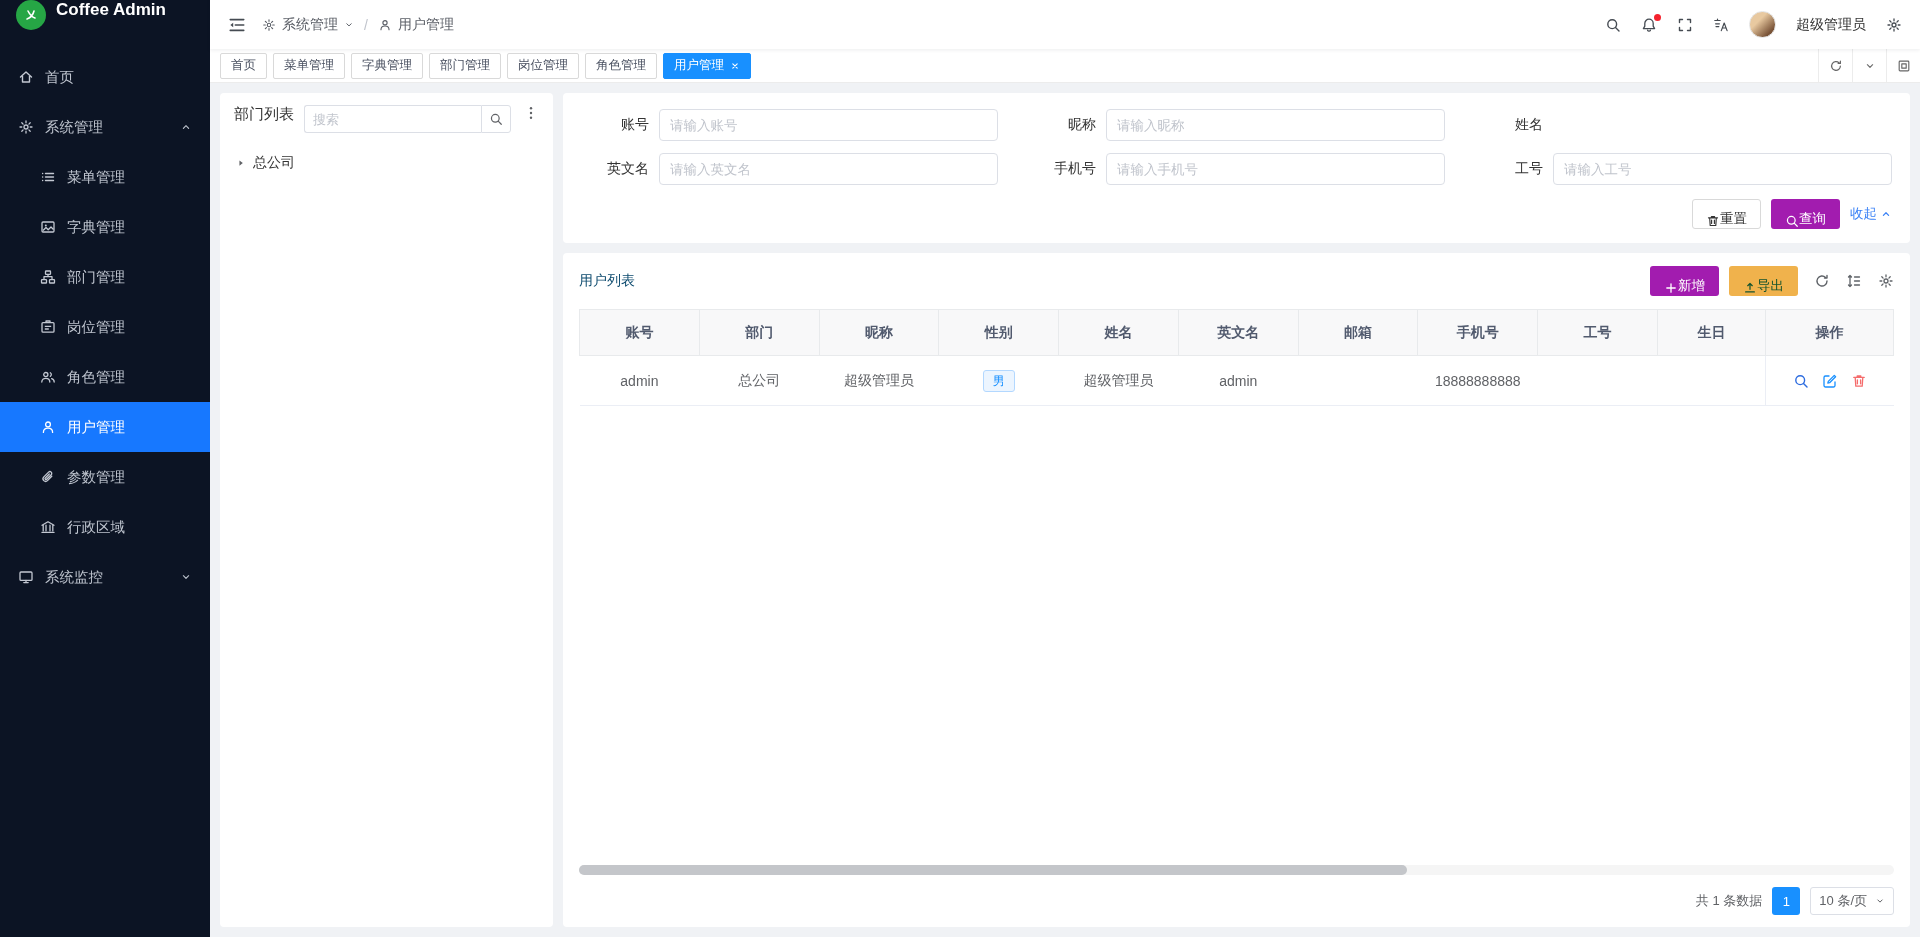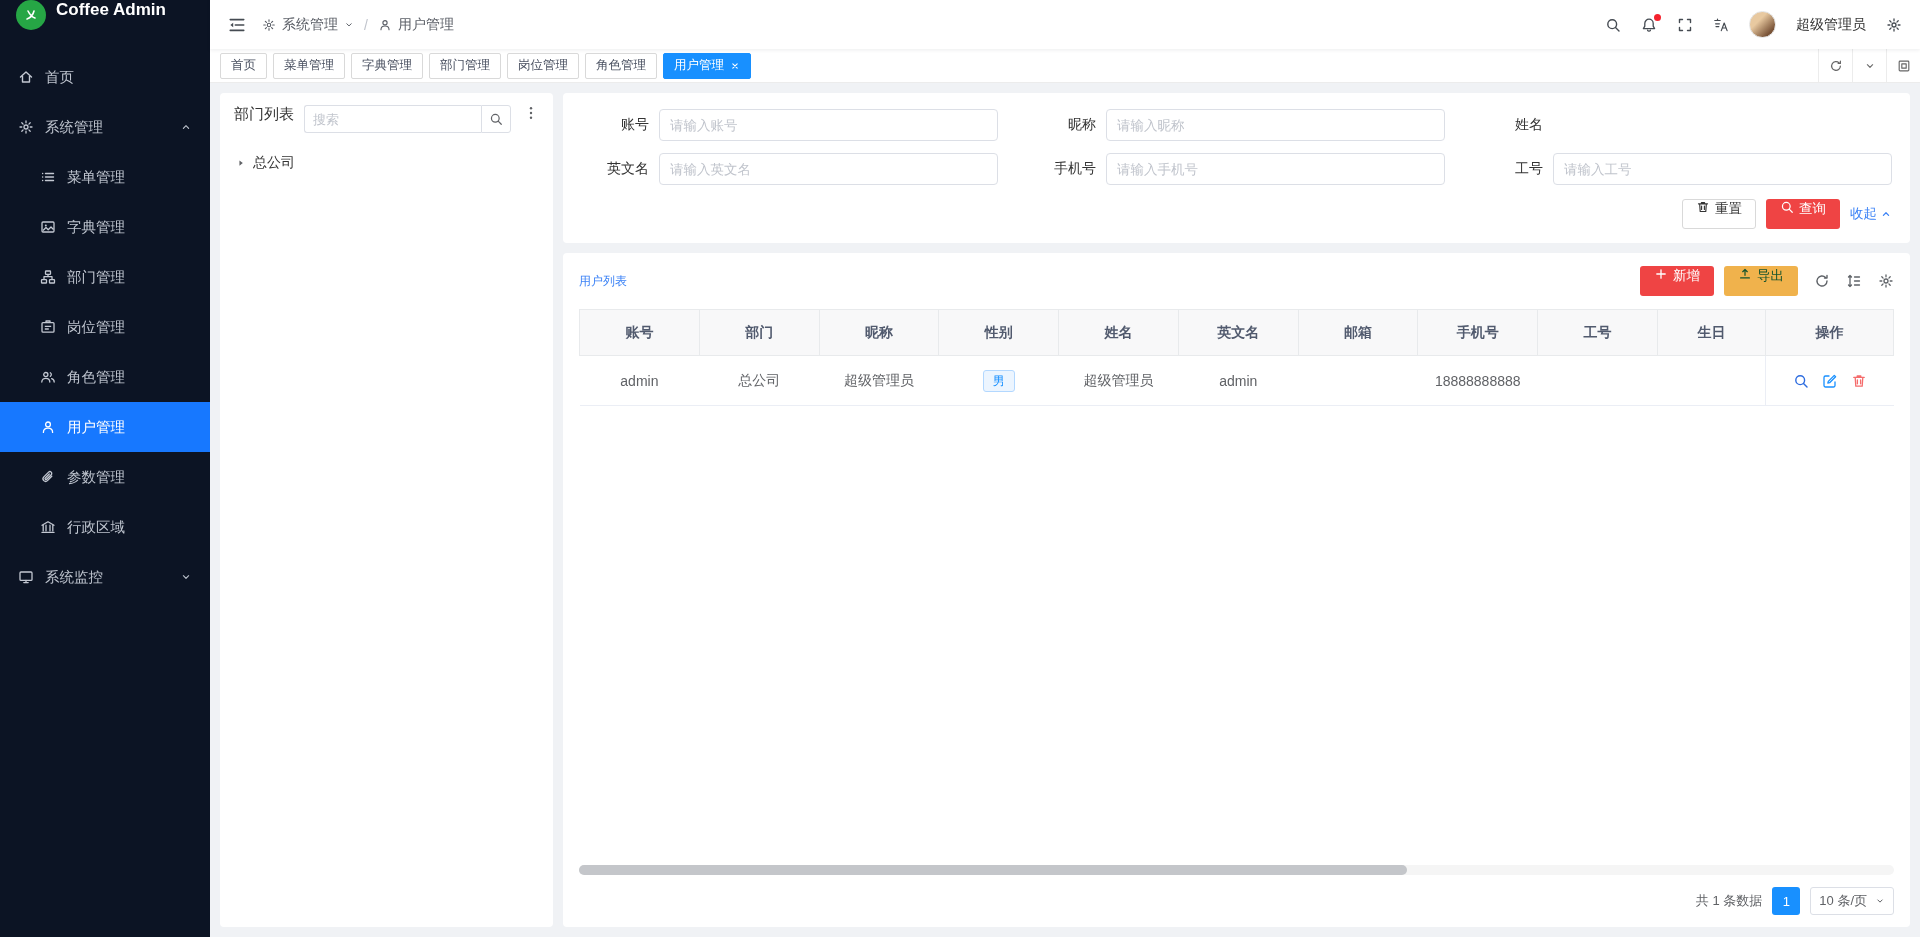--- a/index.html
+++ b/index.html
@@ -63,30 +63,30 @@
   .right-col { flex:1; display:flex; flex-direction:column; gap:10px; min-width:0; }
 
   
   .search-card { background:#fff; border-radius:4px; padding:16px 18px 14px; }
   .form-grid { display:grid; grid-template-columns:repeat(3,1fr); column-gap:30px; row-gap:12px; }
   .field { display:flex; align-items:center; }
   .field label { width:78px; text-align:right; padding-right:10px; color:#333; font-size:14px; flex-shrink:0; }
   .field input { flex:1; min-width:0; height:32px; border:1px solid #dcdfe6; border-radius:4px; padding:0 10px; font-size:13.5px; color:#333; outline:none; }
   .field input::placeholder { color:#c0c4cc; }
   .form-actions { display:flex; justify-content:flex-end; align-items:center; gap:10px; margin-top:14px; }
-  .btn { height:30px; display:inline-flex; align-items:flex-start; gap:5px; padding:0 13px; border-radius:3px; font-size:13.5px; cursor:pointer; border:1px solid transparent; }
+  .btn { height:30px; display:inline-flex; align-items:flex-end; padding:0 13px; border-radius:3px; font-size:13.5px; cursor:pointer; border:1px solid transparent; }
   .btn-plain { background:#fff; border-color:#d9d9d9; color:#333; }
-  .btn-primary { background:#ef4444; color:#fff; }
+  .btn-primary { background:#a21caf; color:#fff; }
   .btn-warn { background:#f0b24c; color:#14532d; }
   .link-btn { color:#3b82f6; background:none; border:none; display:inline-flex; align-items:center; gap:3px; font-size:13.5px; cursor:pointer; }
 
   
   .table-card { background:#fff; border-radius:4px; flex:1; display:flex; flex-direction:column; min-height:0; }
   .card-head { display:flex; align-items:center; padding:13px 16px; }
-  .card-title { font-size:12px; color:#3b82f6; }
+  .card-title { font-size:14px; color:#0c4a6e; }
   .card-tools { margin-left:auto; display:flex; align-items:center; gap:10px; }
   .tool-ic { background:none; border:none; color:#5f6368; cursor:pointer; display:flex; padding:0; margin-left:6px; }
   .table-wrap { padding:0 16px; }
   table { width:100%; border-collapse:collapse; table-layout:fixed; }
   th { background:#f8f8f9; color:#515a6e; font-weight:bold; font-size:14px; height:46px; border:1px solid #e8eaec; text-align:center; }
   td { height:50px; text-align:center; font-size:14px; color:#606266; border-bottom:1px solid #ebeef5; overflow:hidden; white-space:nowrap; }
   td.op-cell { border-left:1px solid #ebeef5; }
   .tag { display:inline-block; padding:2px 9px; font-size:12px; color:#1890ff; background:#ecf5ff; border:1px solid #b3d8ff; border-radius:3px; line-height:16px; }
   .ops { display:flex; justify-content:center; gap:13px; }
   .op-btn { background:none; border:none; cursor:pointer; display:flex; padding:0; }

